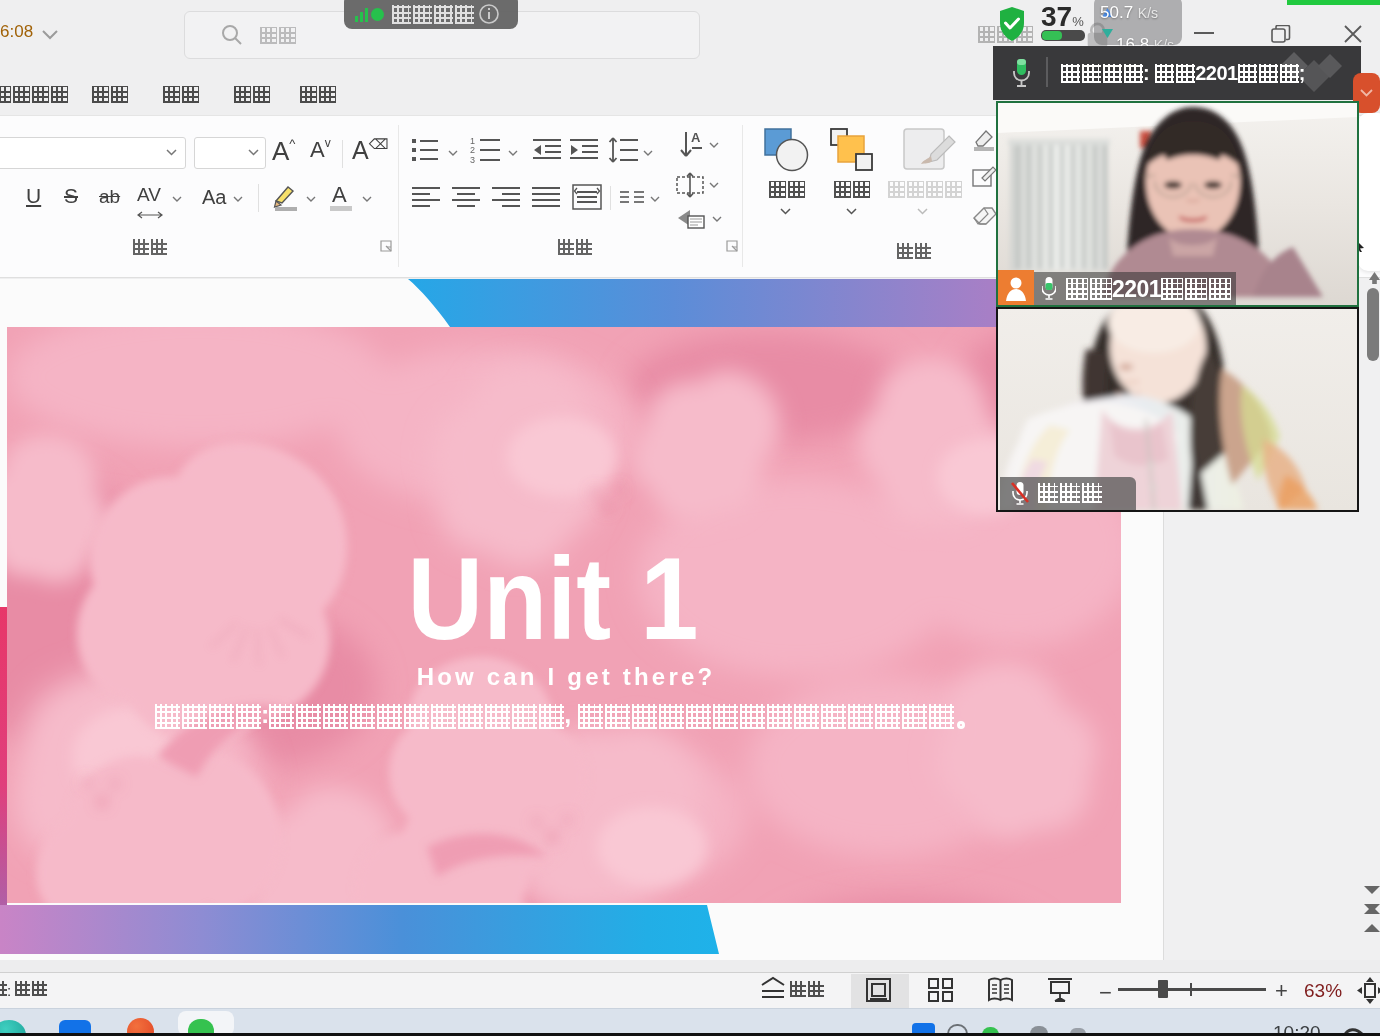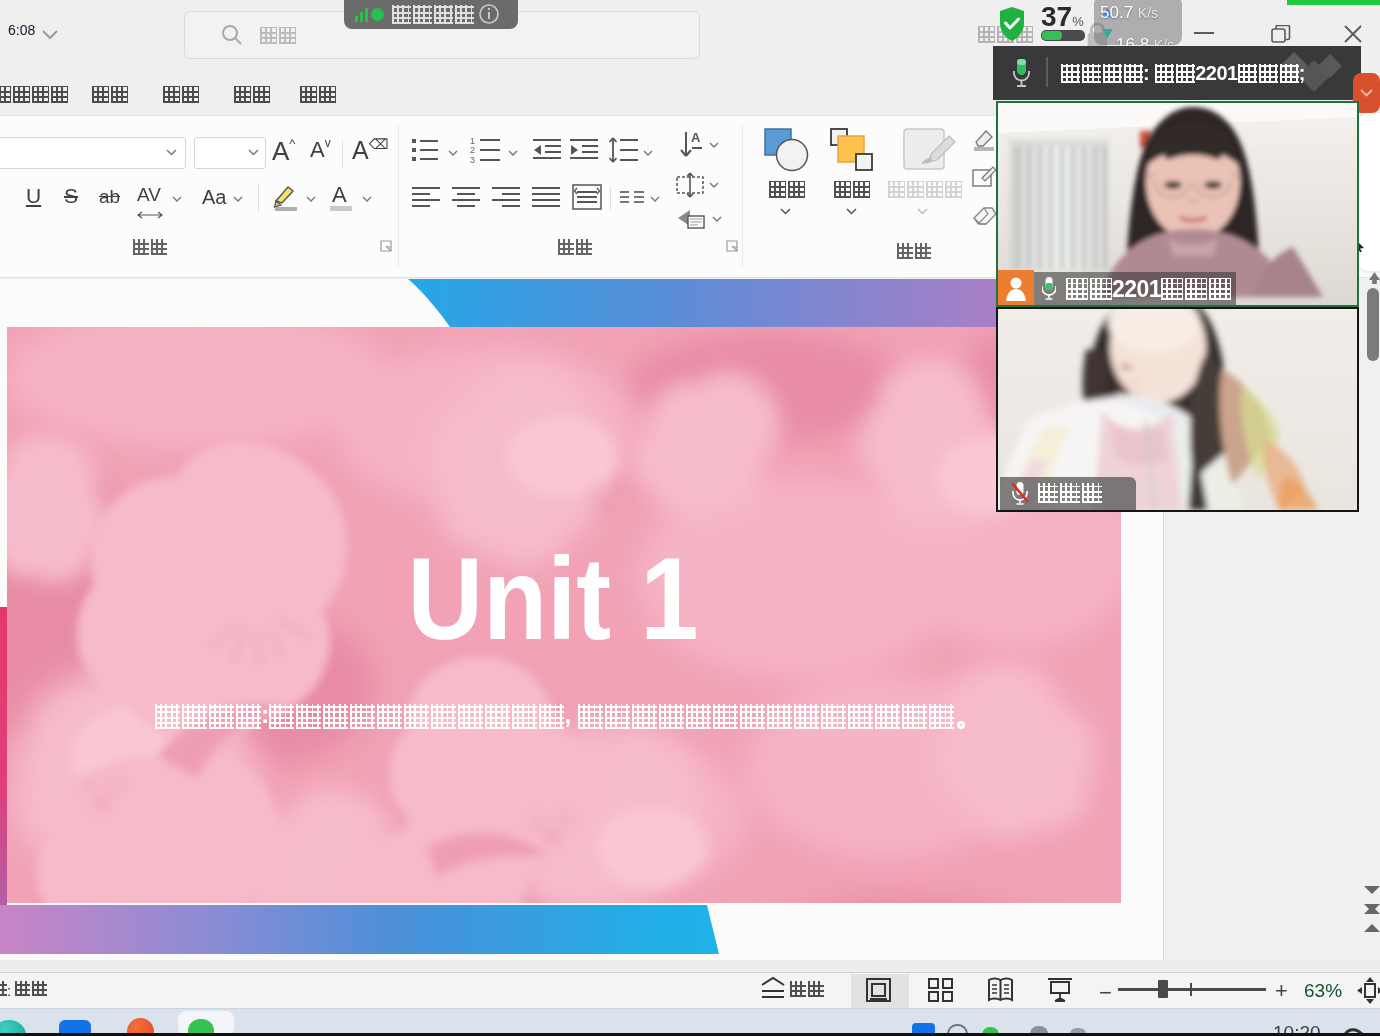--- a/index.html
+++ b/index.html
@@ -11,21 +11,21 @@
  background:repeating-linear-gradient(90deg,currentColor 0 1.9px,transparent 1.9px 5.2px),
  repeating-linear-gradient(0deg,currentColor 0 1.9px,transparent 1.9px 5.2px)}
 .cj i:last-child{margin-right:0}
 .cj i{opacity:.85}
 .cj.wh i{opacity:1}
 .cj.lite i{opacity:.7}
 </style></head>
 <body>
 
 <div class="ab" id="topbar" style="left:0;top:0;width:1380px;height:115px;background:#efeff0"></div>
-<div class="ab" style="left:8px;top:22px;font-size:14px;color:#0f172a">6:08</div>
+<div class="ab" style="left:0;top:22px;font-size:17px;color:#a16207">6:08</div>
 <svg class="ab" style="left:42px;top:30px" width="16" height="10" viewBox="0 0 16 10">
     <path d="M1 1l7 7 7-7" fill="none" stroke="#9b9b9b" stroke-width="2"></path>
   </svg>
 
 <div class="ab" style="left:184px;top:11px;width:516px;height:48px;background:#f2f2f3;border:1px solid #dcdcdd;border-radius:6px"></div>
 <svg class="ab" style="left:221px;top:24px" width="22" height="22" viewBox="0 0 22 22">
     <circle cx="9" cy="9" r="7" fill="none" stroke="#a8a8a8" stroke-width="2"></circle>
     <path d="M14 14l6 6" stroke="#a8a8a8" stroke-width="2"></path>
   </svg>
 <span class="cj lite ab" style="left:260px;top:27px;--g:17px;color:#a5a5a5"><i></i><i></i></span>
@@ -371,20 +371,21 @@
         <circle cx="612" cy="163" r="3"></circle>
 <circle cx="545" cy="510" r="4"></circle>
         <circle cx="530" cy="495" r="3"></circle>
         <circle cx="560" cy="493" r="3"></circle>
 <circle cx="95" cy="475" r="4"></circle>
         <circle cx="80" cy="455" r="3"></circle>
         <circle cx="108" cy="457" r="3"></circle>
 </g>
 </svg>
 <div style="position:absolute;left:-11px;top:213px;width:1114px;text-align:center;color:#fff;font-weight:bold;font-size:117px;letter-spacing:0;transform:scaleX(.895);line-height:1">Unit 1</div>
+<div style="position:absolute;left:2px;top:336px;width:1114px;text-align:center;color:#fff;font-weight:bold;font-size:24px;letter-spacing:3.2px">How can I get there?</div>
 <div class="ab" style="left:148px;top:373px;color:#fff"><span class="cj wh" style="--g:25px"><i></i><i></i><i></i><i></i></span><b style="font-size:25px;vertical-align:6px">:</b><span class="cj wh" style="--g:25px"><i></i><i></i><i></i><i></i><i></i><i></i><i></i><i></i><i></i><i></i><i></i></span><b style="font-size:25px;vertical-align:6px">,&nbsp;</b><span class="cj wh" style="--g:25px"><i></i><i></i><i></i><i></i><i></i><i></i><i></i><i></i><i></i><i></i><i></i><i></i><i></i><i></i></span><span style="display:inline-block;width:8px;height:8px;border:3px solid #fff;border-radius:50%;margin-left:3px;vertical-align:0px"></span></div>
 </div>
 
 <div class="ab" style="left:0;top:607px;width:7px;height:298px;background:linear-gradient(180deg,#e73769,#e03f7c 60%,#b05fa6)"></div>
 
 <svg class="ab" style="left:0;top:905px;width:719px;height:49px" viewBox="0 0 719 49">
     <defs>
       <linearGradient id="bb" x1="0" y1="0" x2="1" y2="0">
         <stop offset="0" stop-color="#c984c6"></stop>
         <stop offset=".28" stop-color="#8e8cd3"></stop>
@@ -439,21 +440,21 @@
 <svg class="ab" style="left:1047px;top:977px" width="26" height="26" viewBox="0 0 26 26">
     <path d="M1 2h24" stroke="#333" stroke-width="2"></path>
     <rect x="4" y="5" width="18" height="11" fill="none" stroke="#333" stroke-width="2"></rect>
     <path d="M13 16v5M8 24h10M13 21l-5 3M13 21l5 3" stroke="#333" stroke-width="1.8"></path>
   </svg>
 <div class="ab" style="left:1099px;top:980px;font-size:22px;color:#444">−</div>
 <div class="ab" style="left:1118px;top:988px;width:148px;height:3px;background:#4a4a4a"></div>
 <div class="ab" style="left:1190px;top:983px;width:2px;height:13px;background:#4a4a4a"></div>
 <div class="ab" style="left:1158px;top:980px;width:10px;height:18px;background:#4a4a4a;border-radius:1px"></div>
 <div class="ab" style="left:1275px;top:978px;font-size:22px;color:#444">+</div>
-<div class="ab" style="left:1304px;top:980px;font-size:19px;color:#14532d">63%</div>
+<div class="ab" style="left:1304px;top:980px;font-size:19px;color:#7f1d1d">63%</div>
 <svg class="ab" style="left:1357px;top:977px" width="26" height="27" viewBox="0 0 26 27">
     <rect x="8" y="7" width="10" height="13" fill="none" stroke="#333" stroke-width="2"></rect>
     <path d="M13 0l4 5H9zM13 27l4-5H9zM0 13.5L5 10v7zM26 13.5L21 10v7z" fill="#333"></path>
   </svg>
 
 <div class="ab" style="left:0;top:1008px;width:1380px;height:28px;background:#dae2ec;border-top:1px solid #c9d2dd"></div>
 <div class="ab" style="left:-8px;top:1020px;width:34px;height:30px;border-radius:50%;background:radial-gradient(circle at 40% 30%,#3ecfc0,#1b9f96)"></div>
 <div class="ab" style="left:59px;top:1020px;width:32px;height:24px;border-radius:6px;background:#1272e8"></div>
 <div class="ab" style="left:127px;top:1018px;width:27px;height:27px;border-radius:50%;background:radial-gradient(circle at 35% 30%,#f2703d,#e04324)"></div>
 <div class="ab" style="left:178px;top:1011px;width:56px;height:25px;border-radius:8px;background:#f3f5f8"></div>

